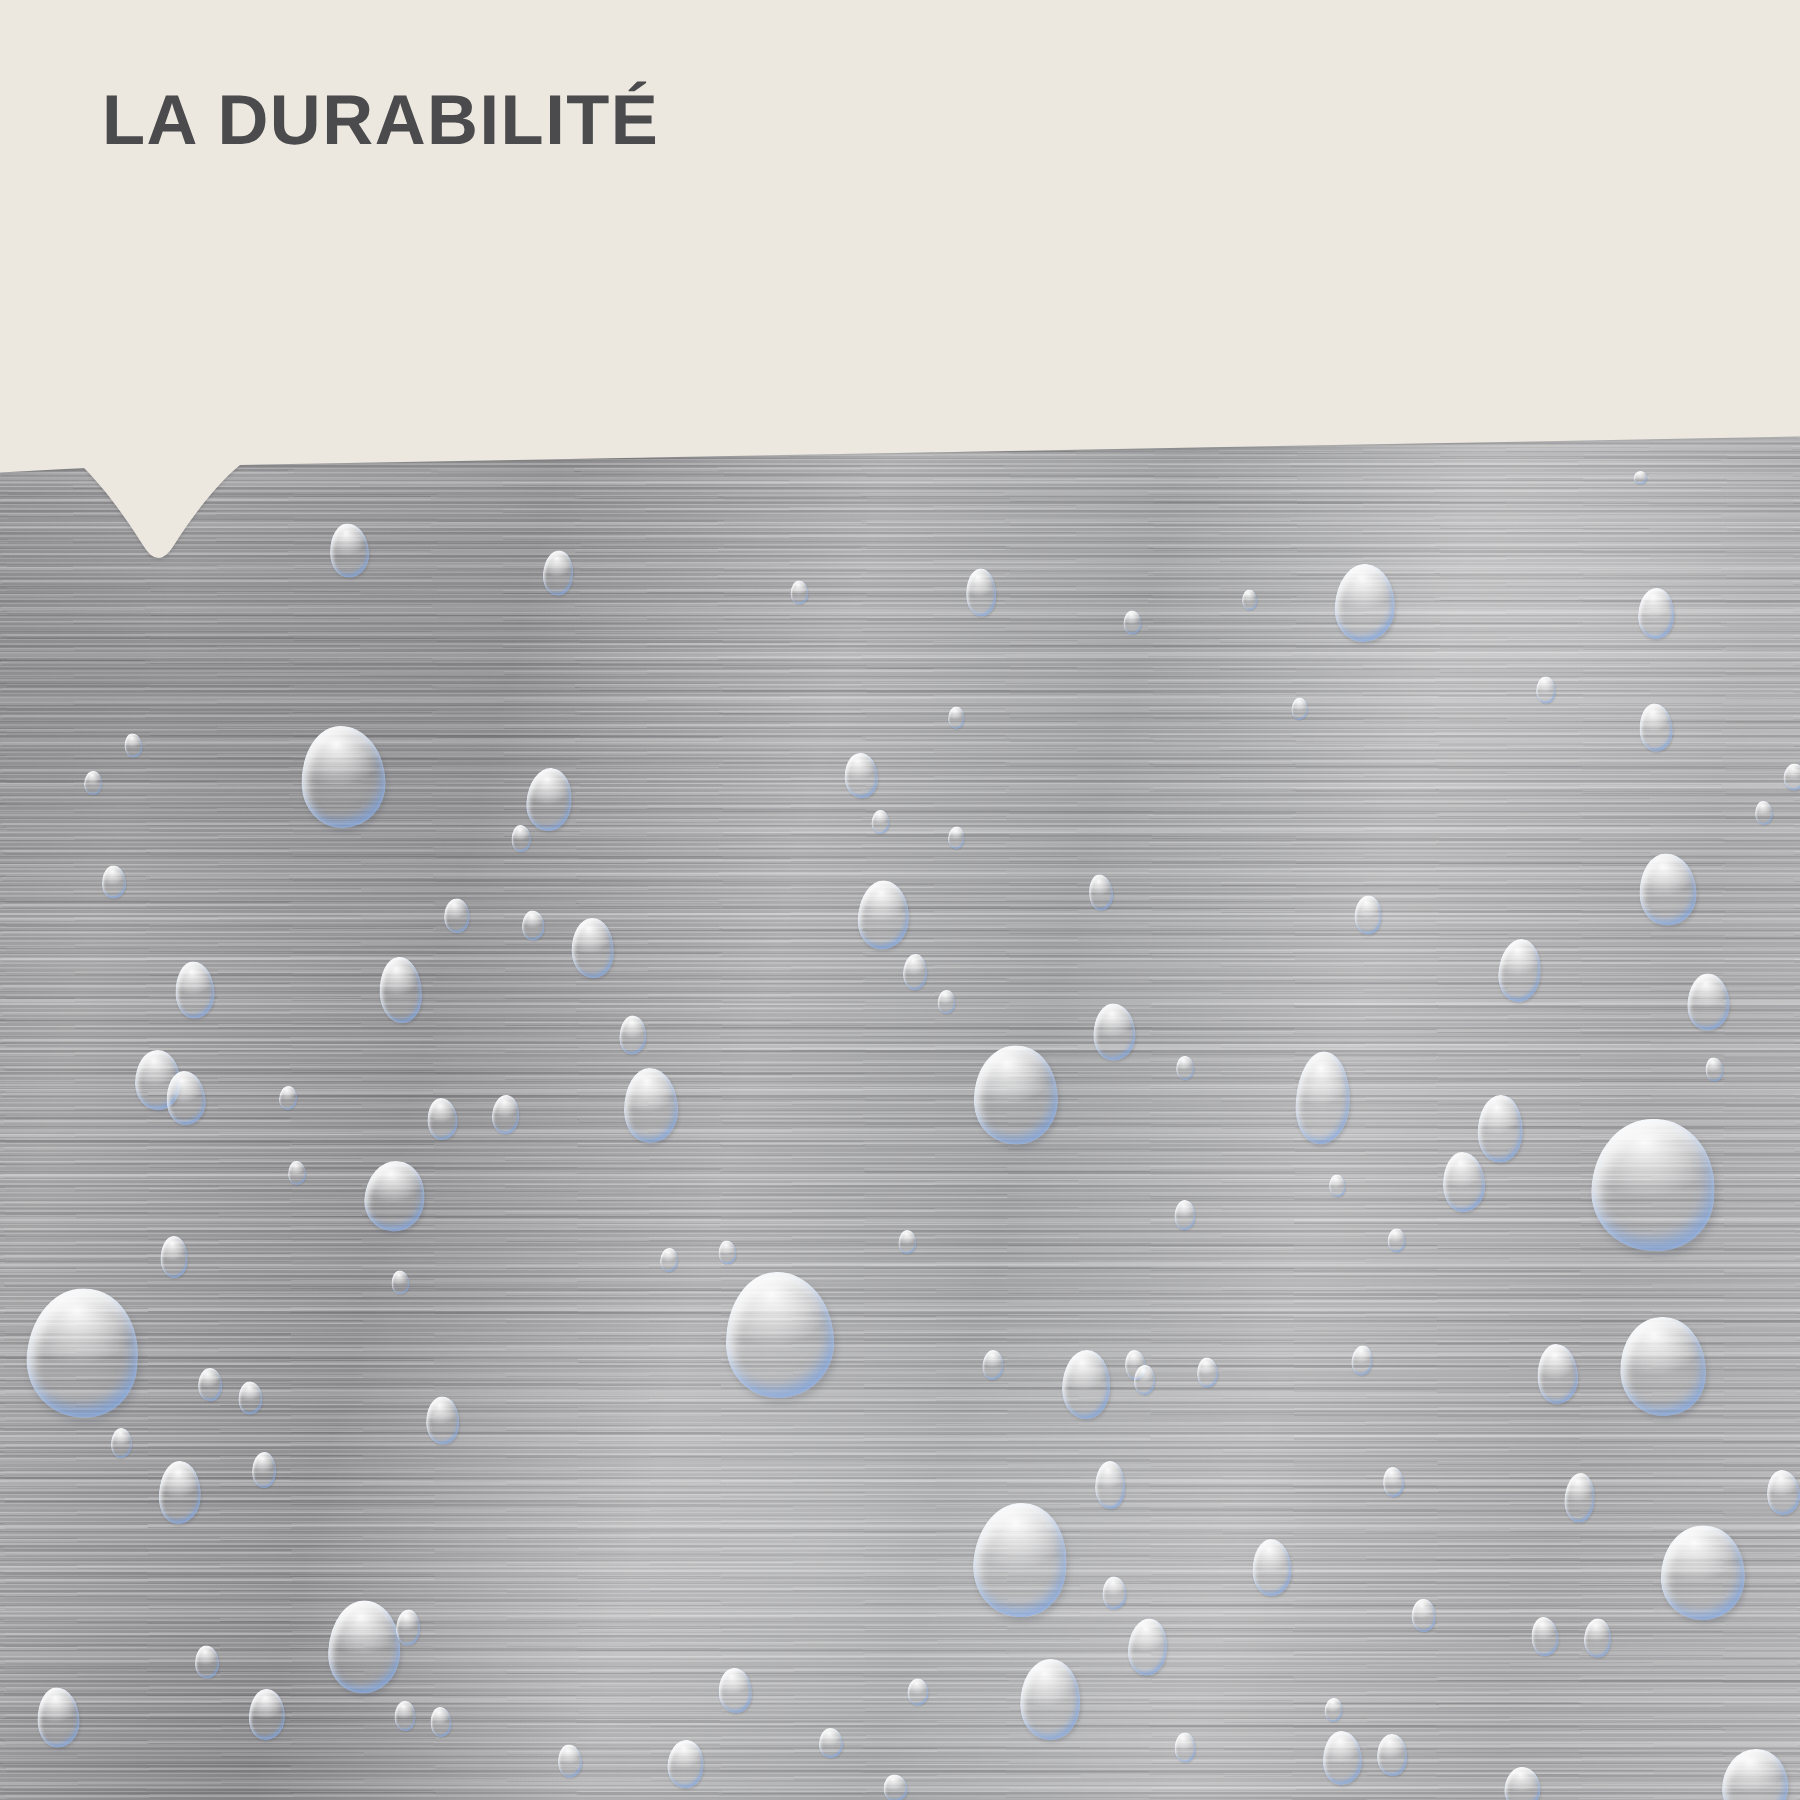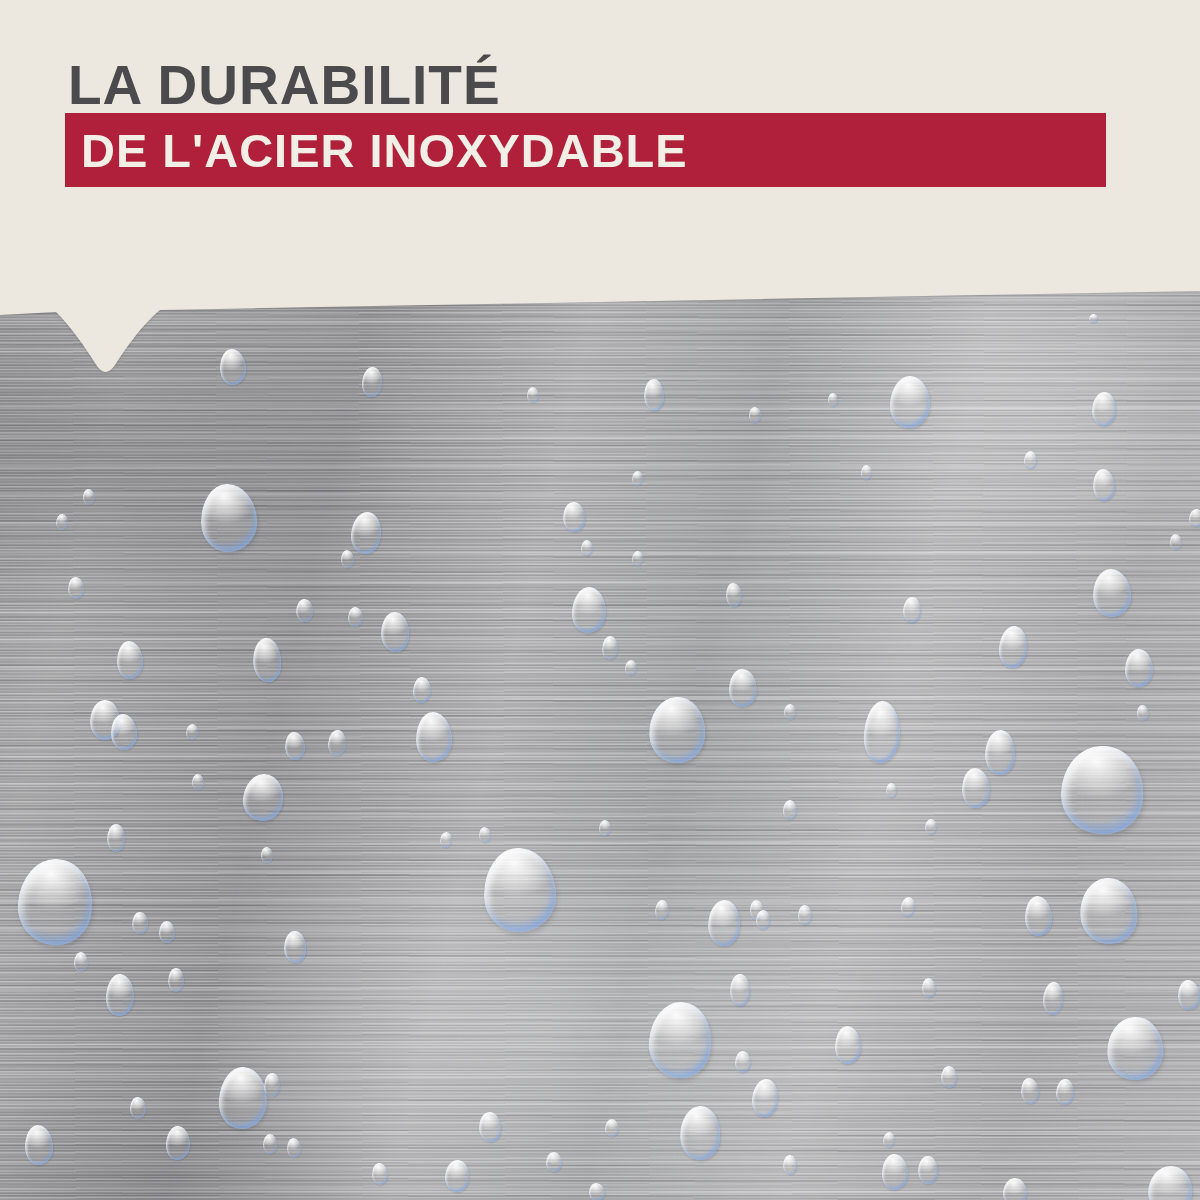--- a/index.html
+++ b/index.html
@@ -46,21 +46,21 @@
   }
 
   
   .header-shape{
     position:absolute;left:0;top:0;z-index:3;display:block;
     filter:drop-shadow(0 1.5px 1px rgba(60,60,65,.22));
   }
   .header-content{position:absolute;left:0;top:0;width:1200px;height:380px;z-index:4;}
   .title-line1{
     position:absolute;left:68px;top:52px;
-    font-size:55px;font-weight:800;line-height:1.2;letter-spacing:1px;
+    font-size:47px;font-weight:800;line-height:1.2;letter-spacing:1px;
     color:var(--title-gray,#4b4b4d);white-space:nowrap;
   }
   .banner{
     position:absolute;left:65px;top:113px;width:1041px;height:74px;
     background:var(--banner-red,#b0203a);
     display:flex;align-items:center;
   }
   .banner-label{
     padding-left:16px;
     font-size:47px;font-weight:800;letter-spacing:1px;line-height:1;
@@ -195,18 +195,15 @@
       <div class="drop" style="left: 1170px; top: 1190px; width: 44px; height: 48px; margin-left: -22px; margin-top: -24px; font-size: 8.8px; border-radius: 52% 48% 50% 50% / 58% 52% 46% 44%; transform: rotate(0deg);"></div>
       <div class="drop" style="left: 597px; top: 1192px; width: 16px; height: 18px; margin-left: -8px; margin-top: -9px; font-size: 3.2px; border-radius: 45% 55% 53% 47% / 54% 58% 43% 45%; transform: rotate(-3deg);"></div>
     </div>
 
   <svg class="header-shape" width="1200" height="380" viewBox="0 0 1200 380" xmlns="http://www.w3.org/2000/svg">
     <path d="M0,0 H1200 V291 L160,310 C144,323 127,346 115,365 Q105,380 95,363 C85,347 71,327 56,312 L0,315 Z" fill="#ece7df"></path>
   </svg>
 
   <div class="header-content">
     <div class="title-line1">LA DURABILITÉ</div>
-    <div class="banner">
-      <span class="banner-label">DE L'ACIER INOXYDABLE</span>
-    </div>
   </div>
 
 </div>
 
 </body></html>

